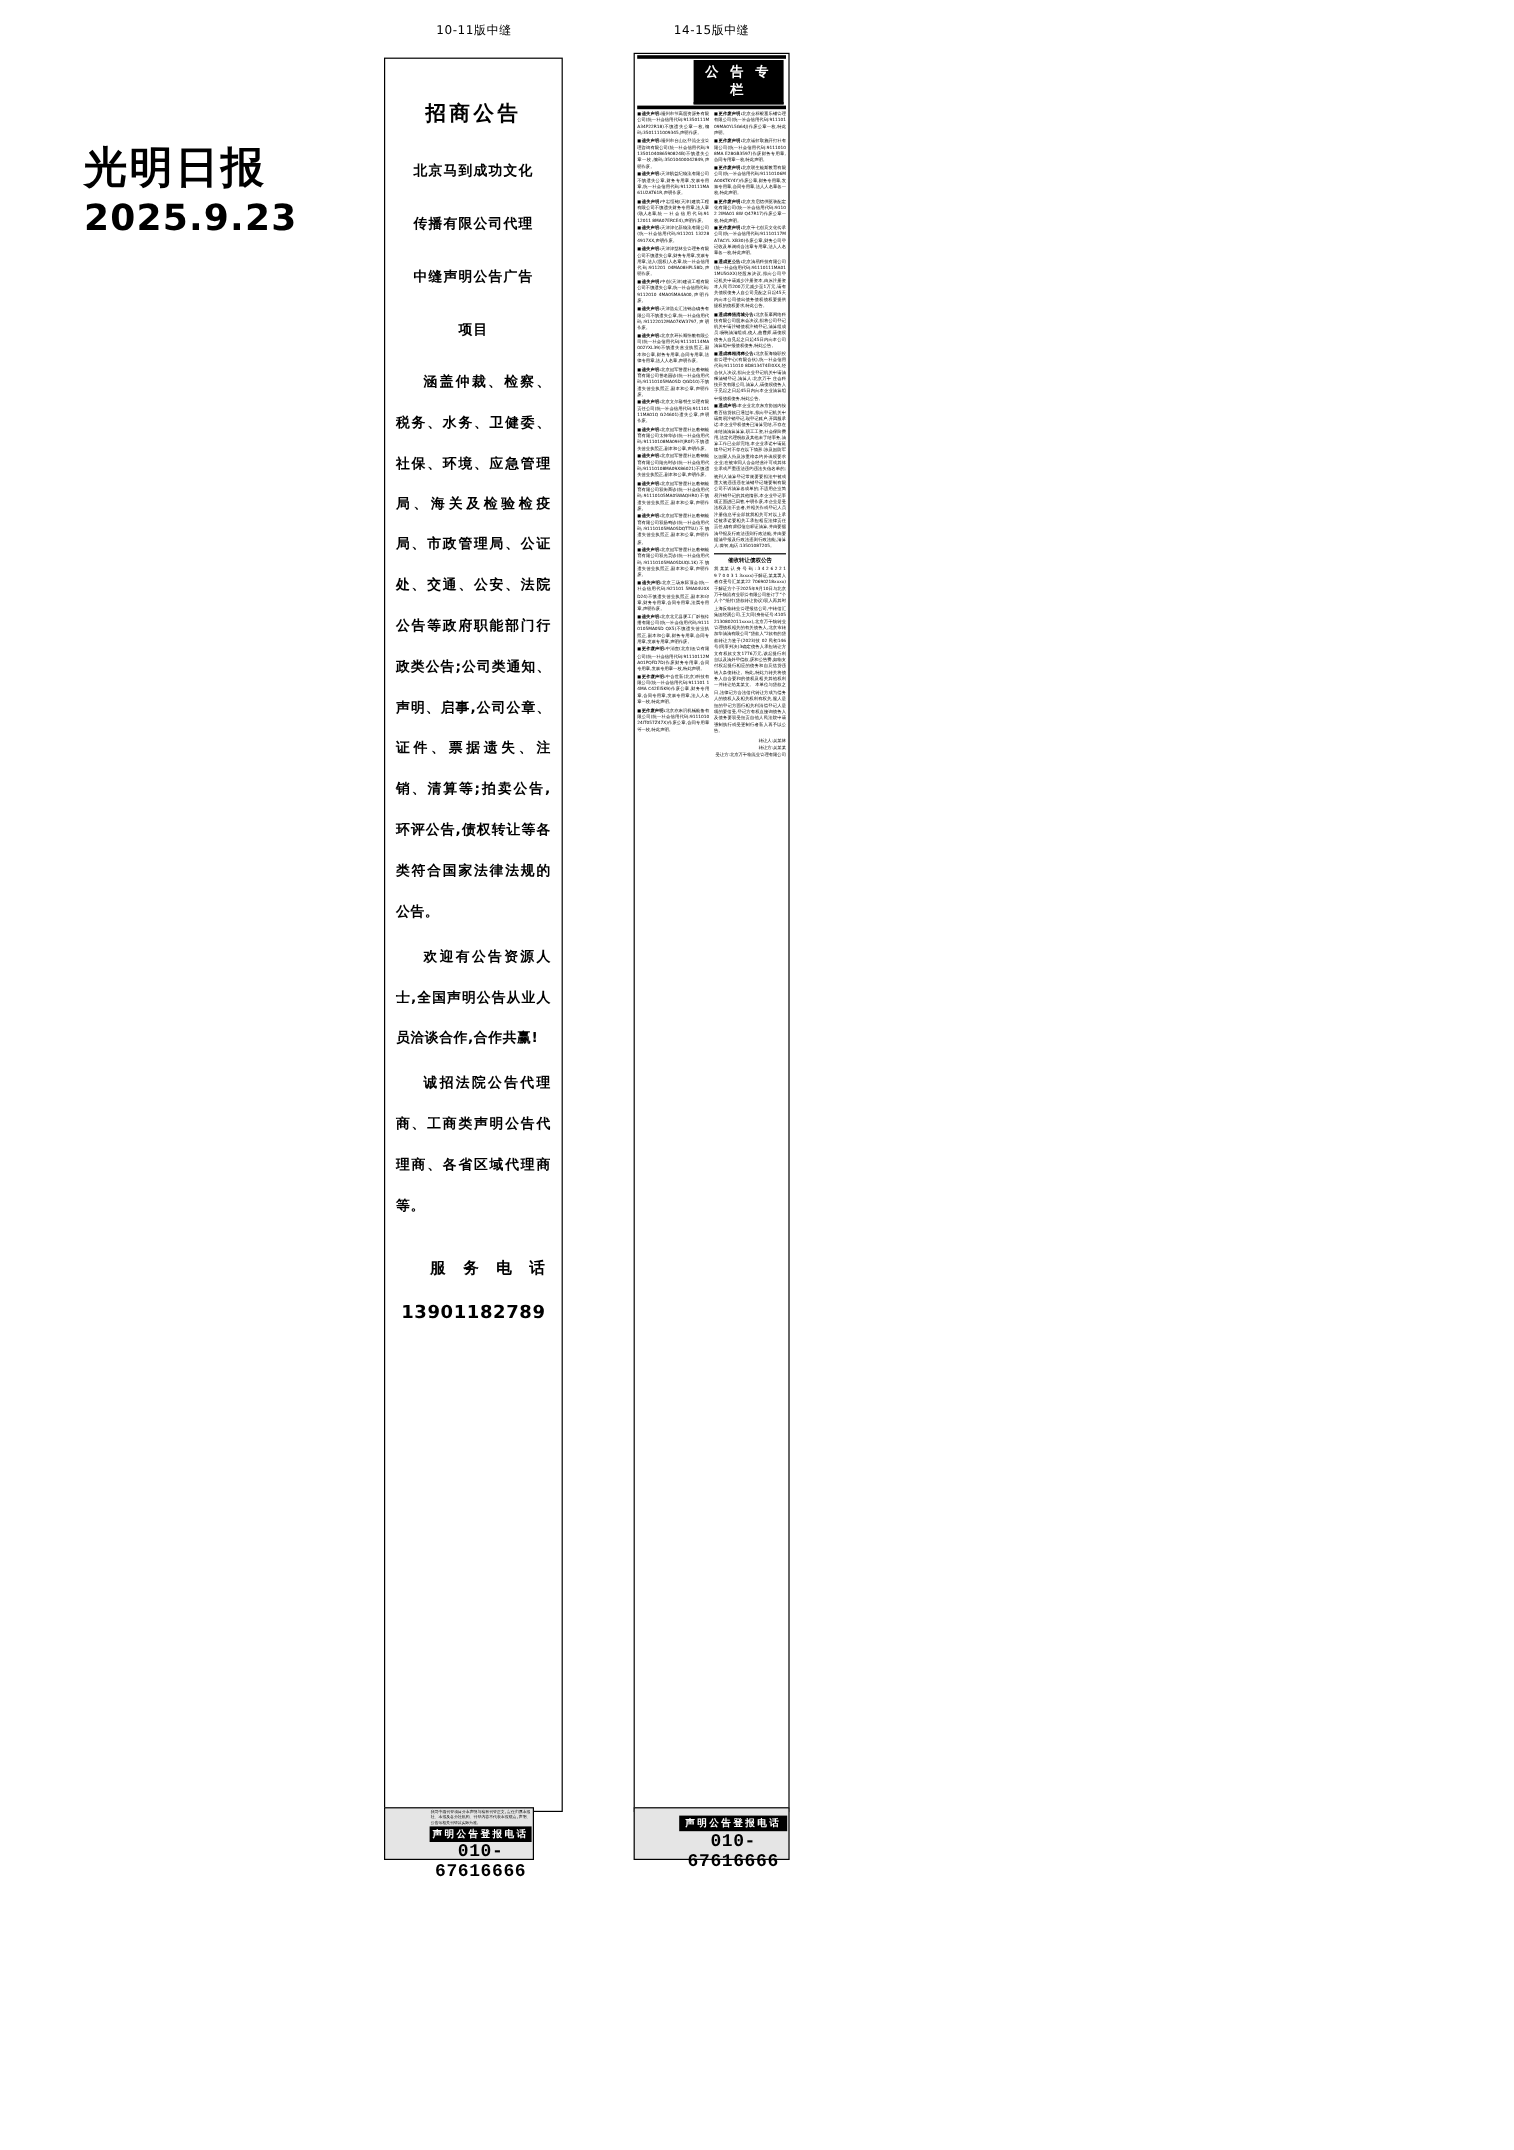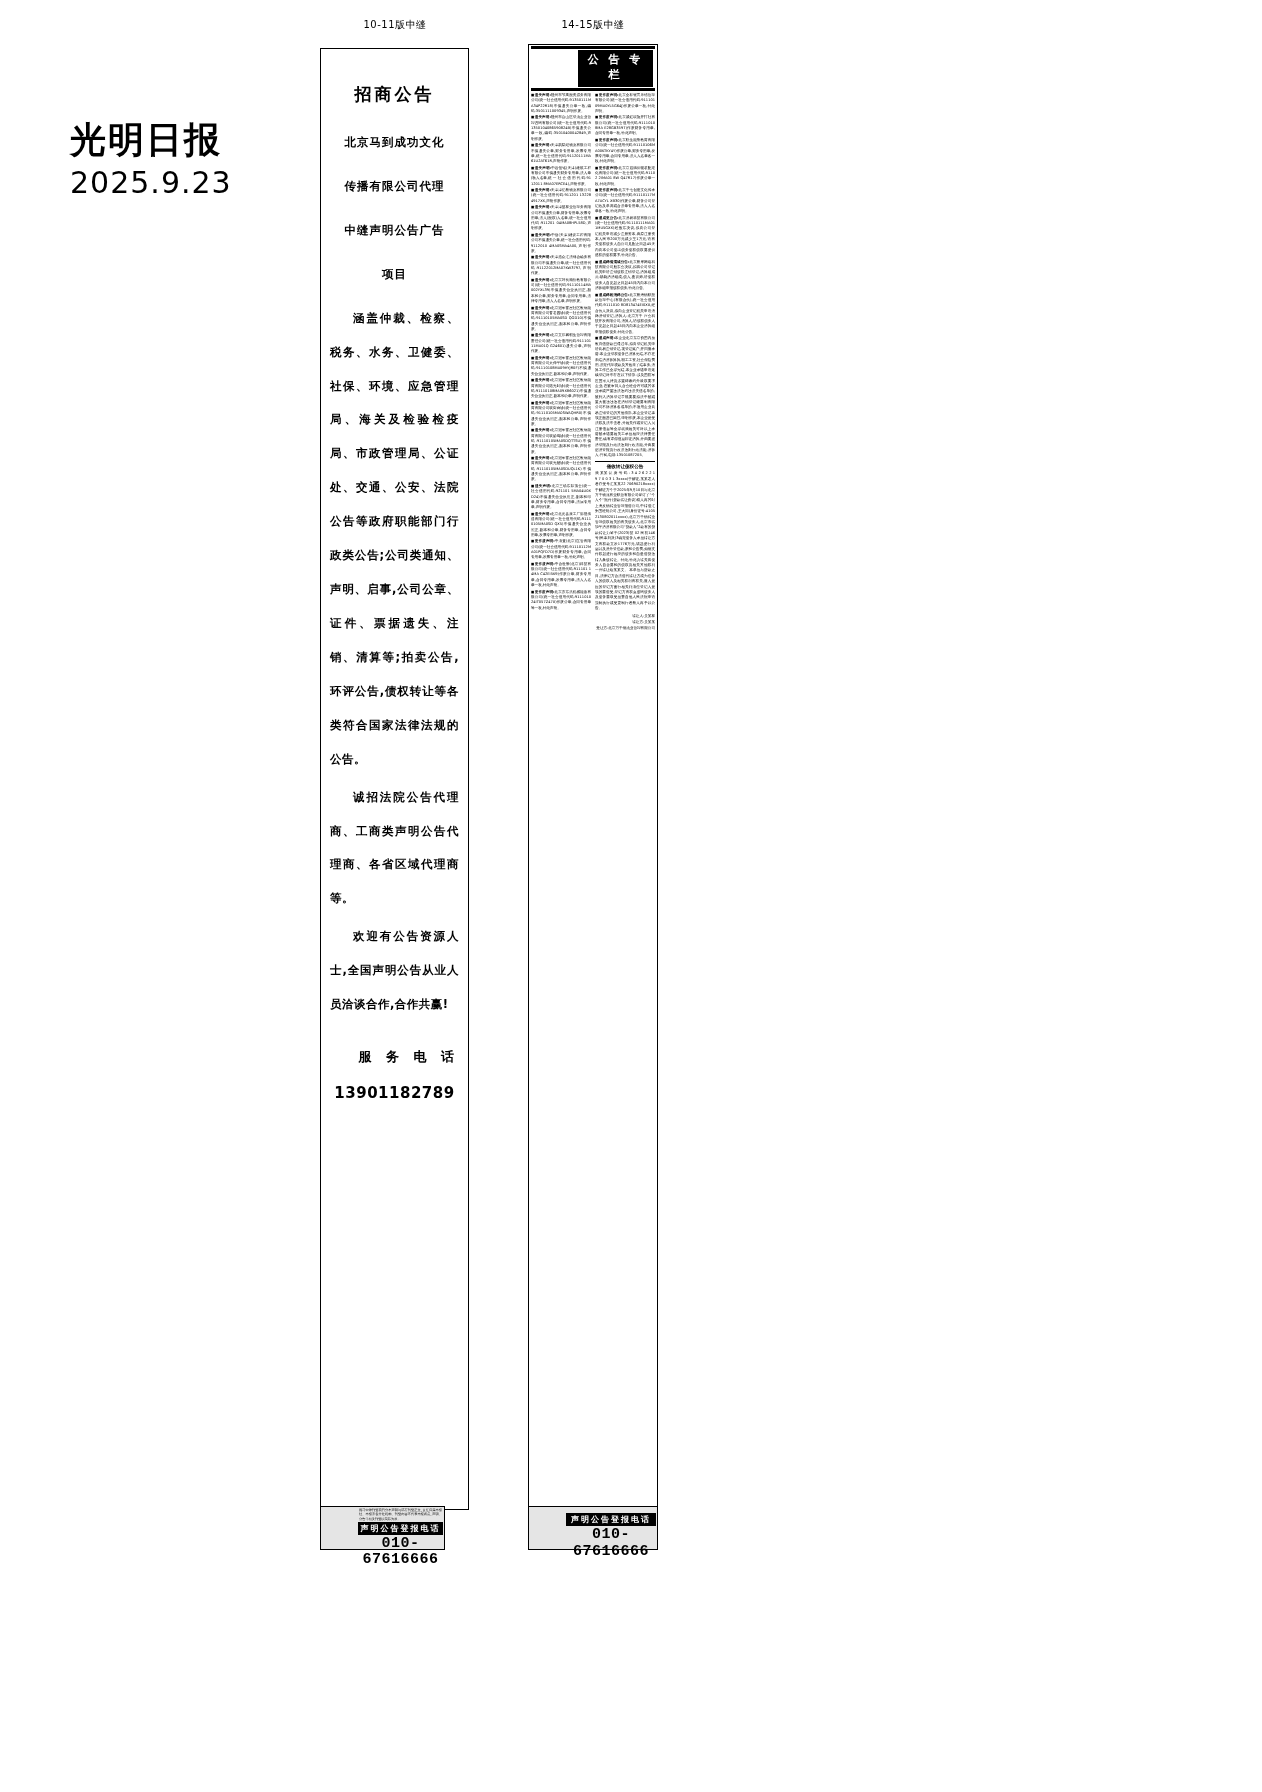--- a/index.html
+++ b/index.html
@@ -25,21 +25,21 @@
   }
   .masthead .title {
     font-size: 36px;
     font-weight: bold;
     letter-spacing: 2px;
     line-height: 1.25;
     font-family: Liberation Serif, serif;
   }
   .masthead .date {
     font-size: 30px;
-    font-weight: normal;
+    font-weight: bold;
     letter-spacing: 1px;
     line-height: 1.3;
     font-family: "DejaVu Sans", sans-serif;
   }
 
   
   .col-caption {
     position: absolute;
     font-size: 10px;
     text-align: center;
@@ -229,22 +229,22 @@
 <div class="col-caption" id="caption-right">14-15版中缝</div>
 
 <div class="strip-a">
   <div class="inner">
     <div class="hd">招商公告</div>
     <div class="sub">北京马到成功文化</div>
     <div class="sub">传播有限公司代理</div>
     <div class="sub">中缝声明公告广告</div>
     <div class="sub">项目</div>
     <div class="para">涵盖仲裁、检察、税务、水务、卫健委、社保、环境、应急管理局、海关及检验检疫局、市政管理局、公证处、交通、公安、法院公告等政府职能部门行政类公告;公司类通知、声明、启事,公司公章、证件、票据遗失、注销、清算等;拍卖公告,环评公告,债权转让等各类符合国家法律法规的公告。</div>
+    <div class="para">欢迎有公告资源人士,全国声明公告从业人员洽谈合作,合作共赢!</div>
     <div class="para">诚招法院公告代理商、工商类声明公告代理商、各省区域代理商等。</div>
-    <div class="para">欢迎有公告资源人士,全国声明公告从业人员洽谈合作,合作共赢!</div>
     <div class="svc">服 务 电 话</div>
     <div class="tel">13901182789</div>
   </div>
 </div>
 
 <div class="strip-b">
   <div class="banner-wrap">
     <div class="banner">公 告 专 栏</div>
   </div>
   <div class="body" id="notice-body">

